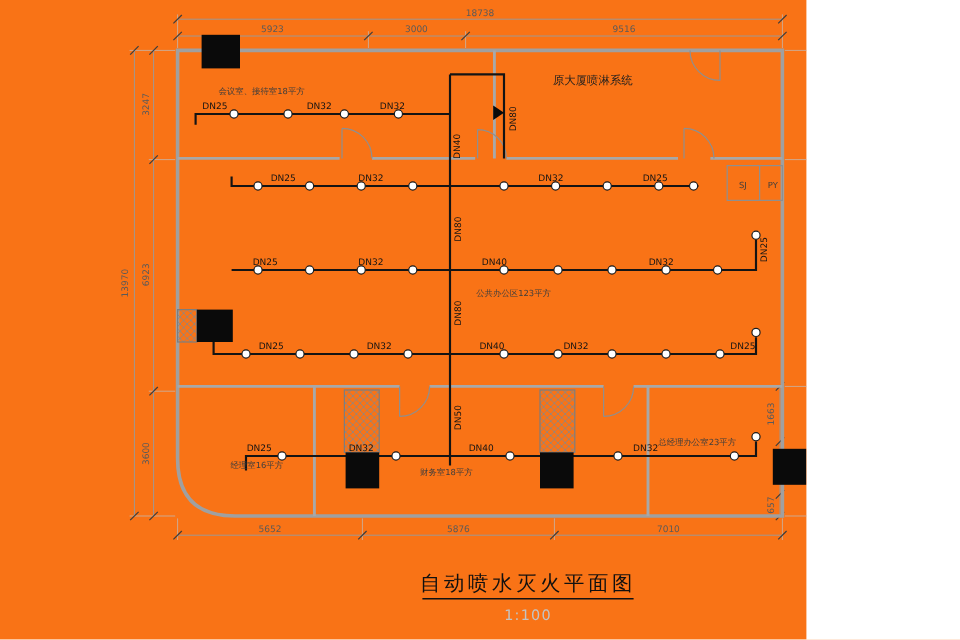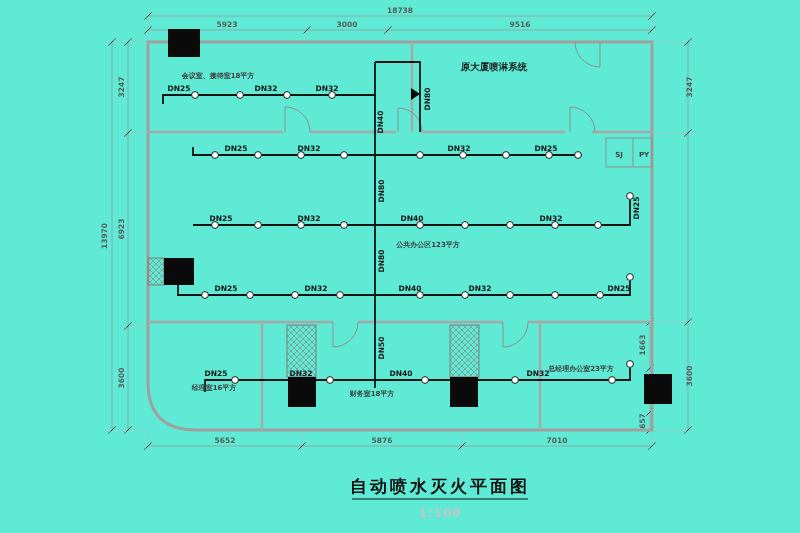--- a/index.html
+++ b/index.html
@@ -1,16 +1,16 @@
 <!DOCTYPE html>
 <html><head>
 <meta charset="utf-8">
 <style>
   html,body{margin:0;padding:0;background:#ffffff;}
-  .sheet{position:relative;width:800px;height:533px;background:#5eead4;overflow:hidden;font-family:"DejaVu Sans",sans-serif;font-weight:bold;}
+  .sheet{position:relative;width:672px;height:533px;background:#f97316;overflow:hidden;font-family:"DejaVu Sans",sans-serif;}
   svg text{font-family:"DejaVu Sans",sans-serif;text-anchor:middle;}
   .dim{font-size:7.5px;fill:#5a5a5a;}
   .pipe-label{font-size:7.5px;fill:#141414;}
   .room{font-size:7px;fill:#3d3d3d;}
   .note{font-size:9.5px;fill:#1f1f1f;}
   .title-text{font-size:17px;fill:#101010;letter-spacing:3px;font-family:"Liberation Serif","DejaVu Serif",serif;}
   .scale-text{font-size:12px;fill:#c4c4c4;letter-spacing:1px;}
   .wall{stroke:#a0a0a0;stroke-width:3;fill:none;}
   .wall-in{stroke:#a8a8a8;stroke-width:2.4;fill:none;}
   .thin{stroke:#8f8f8f;stroke-width:1;fill:none;}

